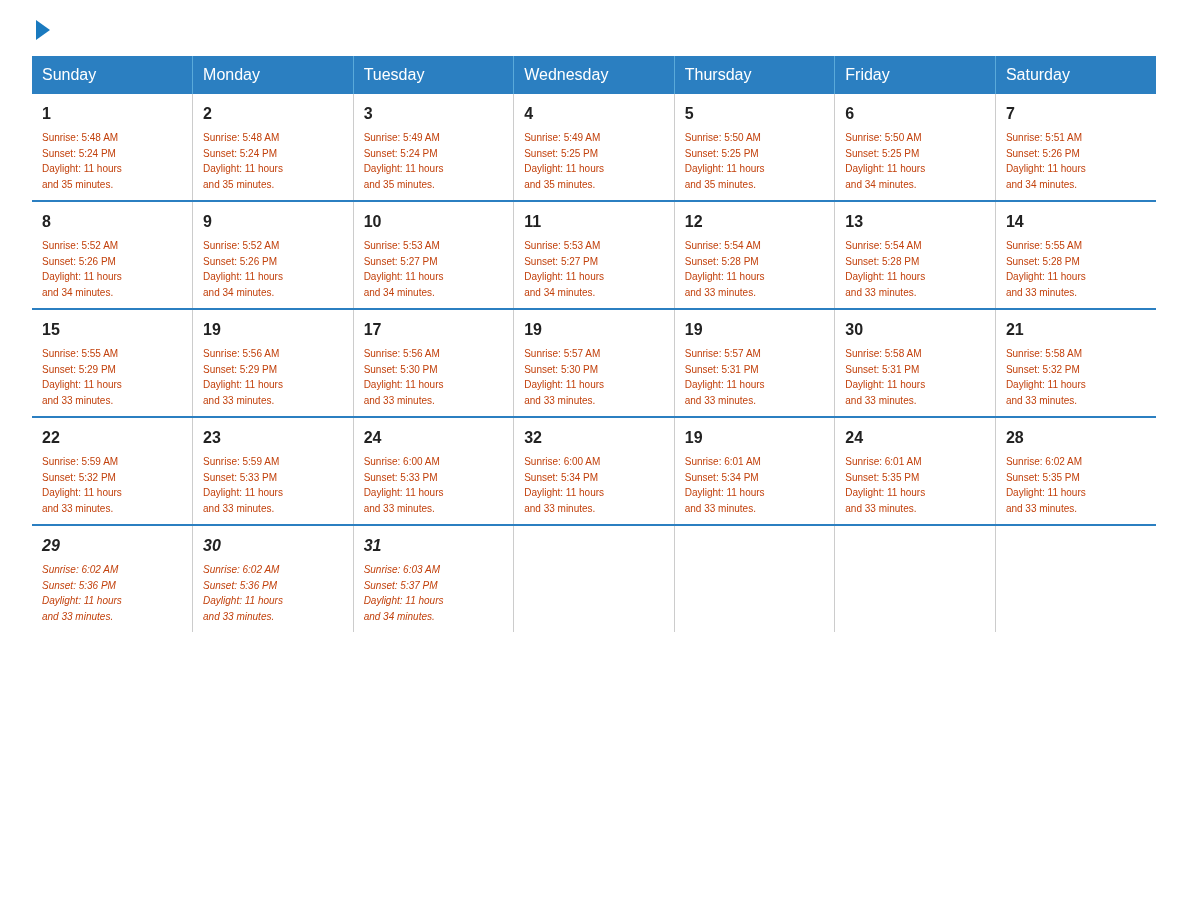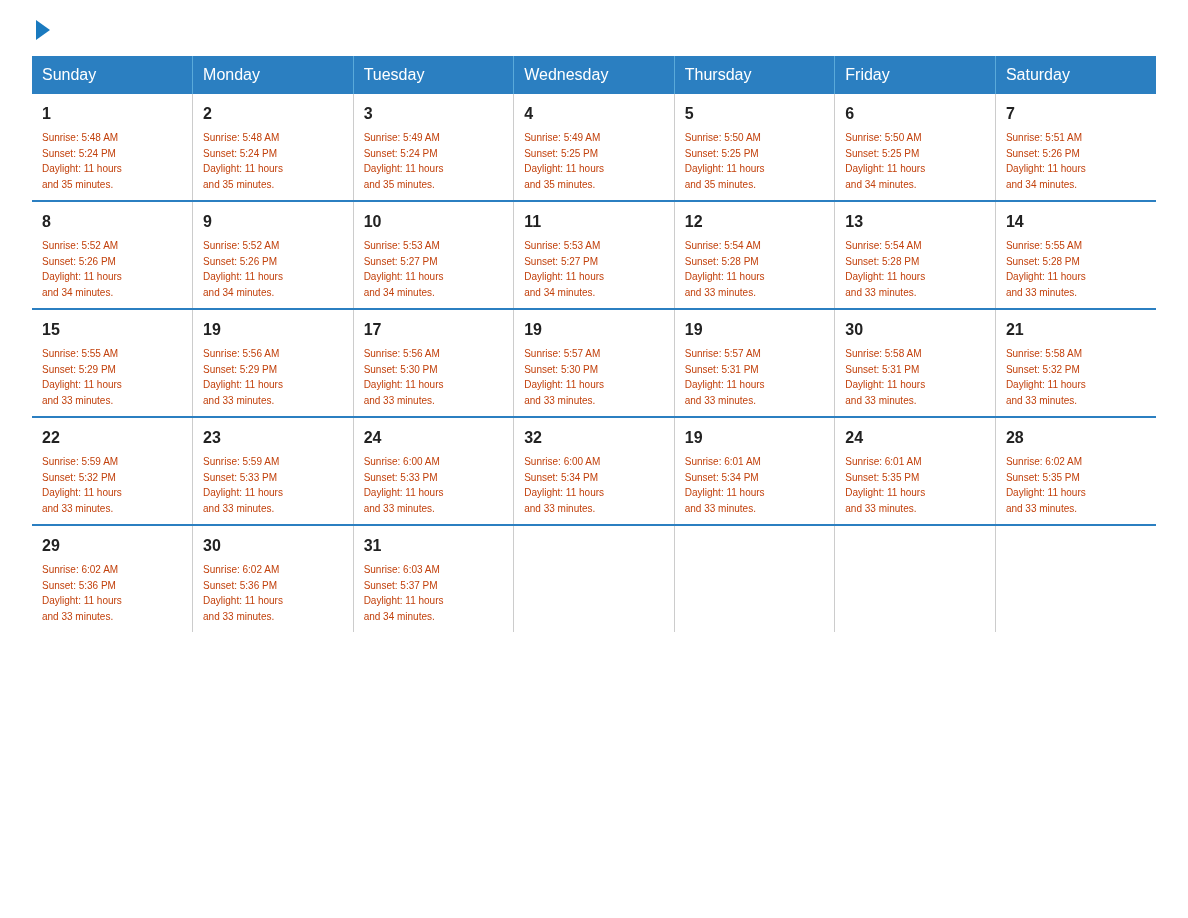--- a/index.html
+++ b/index.html
@@ -85,20 +85,21 @@
       width: 14.28%;
       min-height: 100px;
       color: #333;
       line-height: 1.5;
     }
     tbody tr td:last-child {
       border-right: none;
     }
     tbody tr:last-child td {
       border-bottom: none;
+      font-style: italic;
     }
     .day-number {
       font-size: 16px;
       font-weight: bold;
       color: #222;
       display: block;
       margin-bottom: 4px;
     }
     .day-info {
       font-size: 10px;

